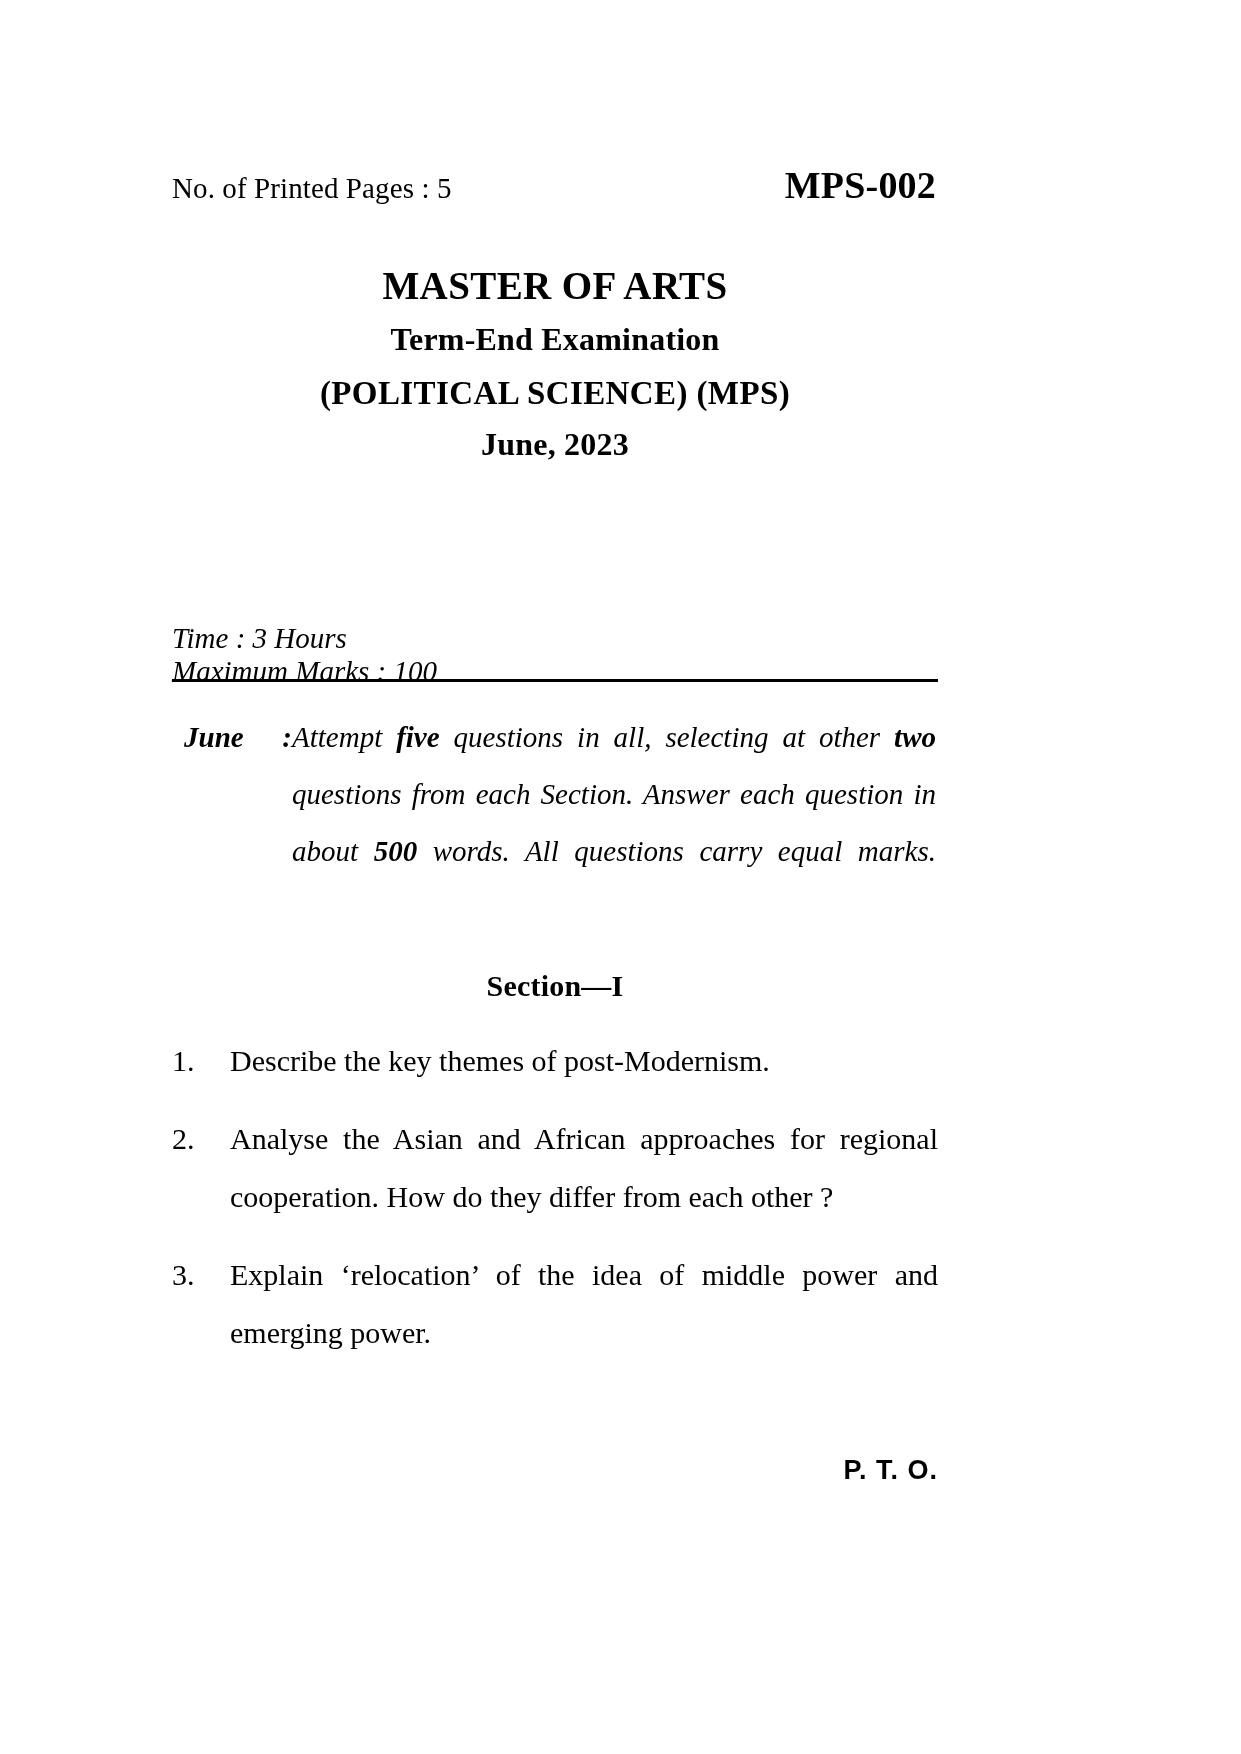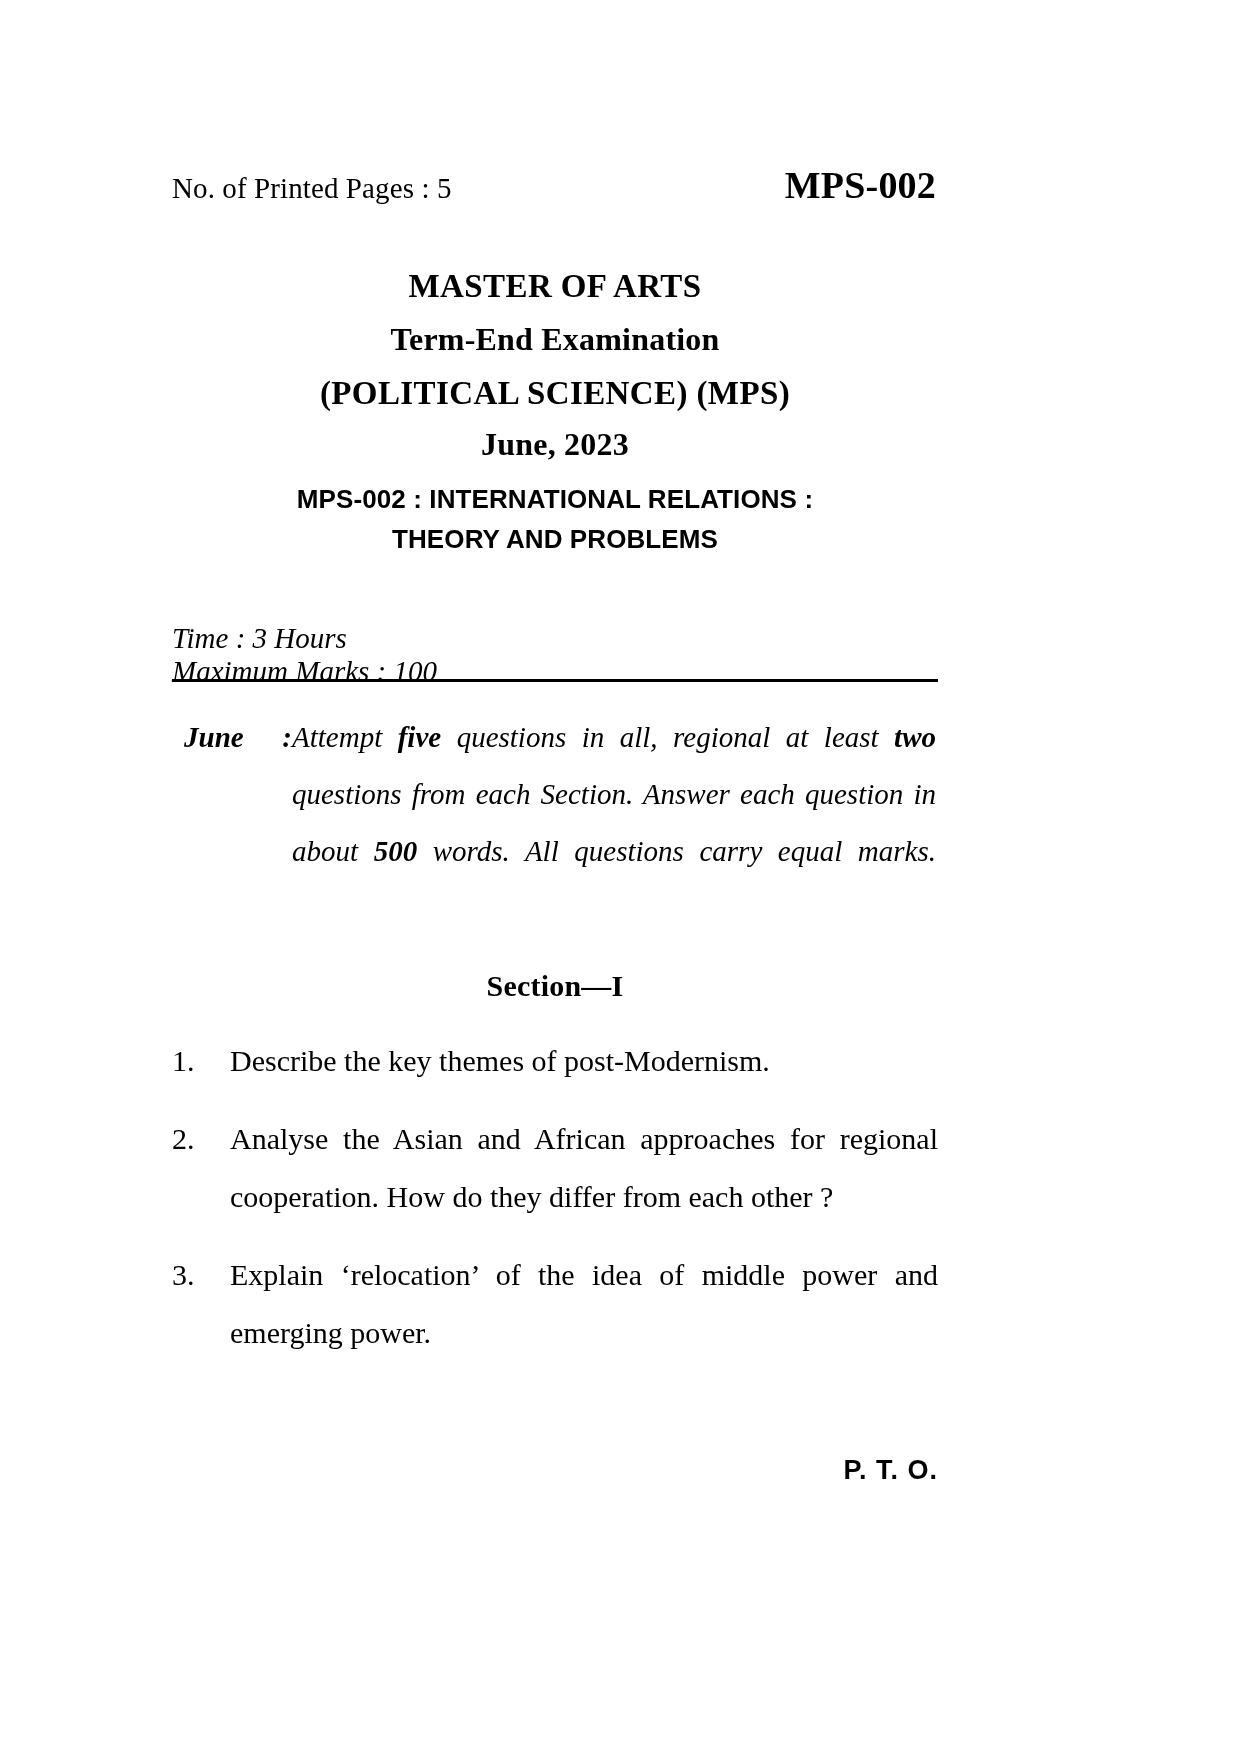--- a/index.html
+++ b/index.html
@@ -51,21 +51,21 @@
     position: absolute;
     top: 262px;
     left: 0;
     width: 766px;
     text-align: center;
   }
   .t-line {
     font-weight: bold;
     white-space: nowrap;
   }
-  .t-prog1 { font-size: 33px; line-height: 48px; letter-spacing: 0.4px; }
+  .t-prog1 { font-size: 39px; line-height: 48px; letter-spacing: 0.4px; }
   .t-prog2 { font-size: 33px; line-height: 50px; letter-spacing: 0.4px; }
   .t-exam  { font-size: 32px; line-height: 58px; letter-spacing: 0.2px; }
   .t-date  { font-size: 32px; line-height: 52px; letter-spacing: 0.2px; }
 
   .subject {
     margin-top: 9px;
     font-family: "Liberation Sans", sans-serif;
     font-weight: bold;
     font-size: 26px;
     line-height: 40px;
@@ -181,35 +181,31 @@
   <div class="header-row">
     <span class="printed-pages">No. of Printed Pages : 5</span>
     <span class="course-code">MPS-002</span>
   </div>
 
   <div class="title-block">
     <div class="t-line t-prog1">MASTER OF ARTS</div>
     <div class="t-line t-exam">Term-End Examination</div>
     <div class="t-line t-prog2">(POLITICAL SCIENCE) (MPS)</div>
     <div class="t-line t-date">June, 2023</div>
-    <div class="subject">
-      <div>MPS-002 : INTERNATIONAL RELATIONS :</div>
-      <div>THEORY AND PROBLEMS</div>
-    </div>
   </div>
 
   <div class="meta-row">
     <span class="meta-time">Time : 3 Hours</span>
     <span class="meta-marks">Maximum Marks : 100</span>
   </div>
 
   <div class="rule"></div>
 
   <div class="note-block">
-    <p class="note-para"><span class="note-label">June :</span><span>Attempt </span><b>five</b><span> questions in all, regional at least </span><b>two</b><span> questions from each Section. Answer each question in about </span><b>500</b><span> words. All questions carry equal marks.</span></p>
+    <p class="note-para"><span class="note-label">June :</span><span>Attempt </span><b>five</b><span> questions in all, selecting at other </span><b>two</b><span> questions from each Section. Answer each question in about </span><b>500</b><span> words. All questions carry equal marks.</span></p>
   </div>
 
   <div class="section-heading">Section—I</div>
 
   <div class="questions">
     <div class="q-item">
       <span class="q-num">1.</span>
       <span class="q-text">Describe the key themes of post-Modernism.</span>
     </div>
     <div class="q-item">

